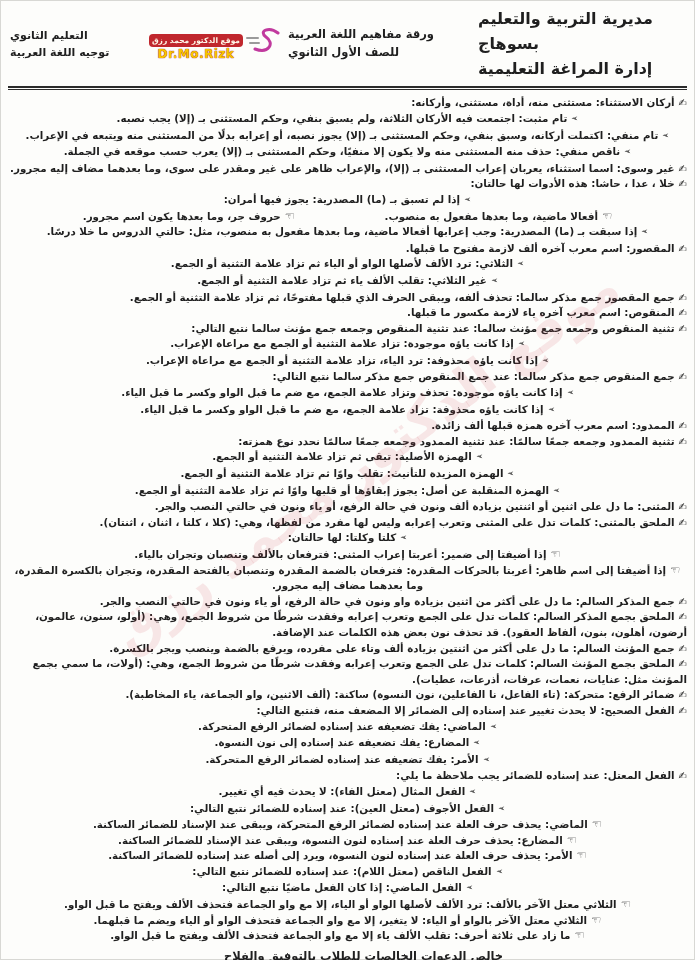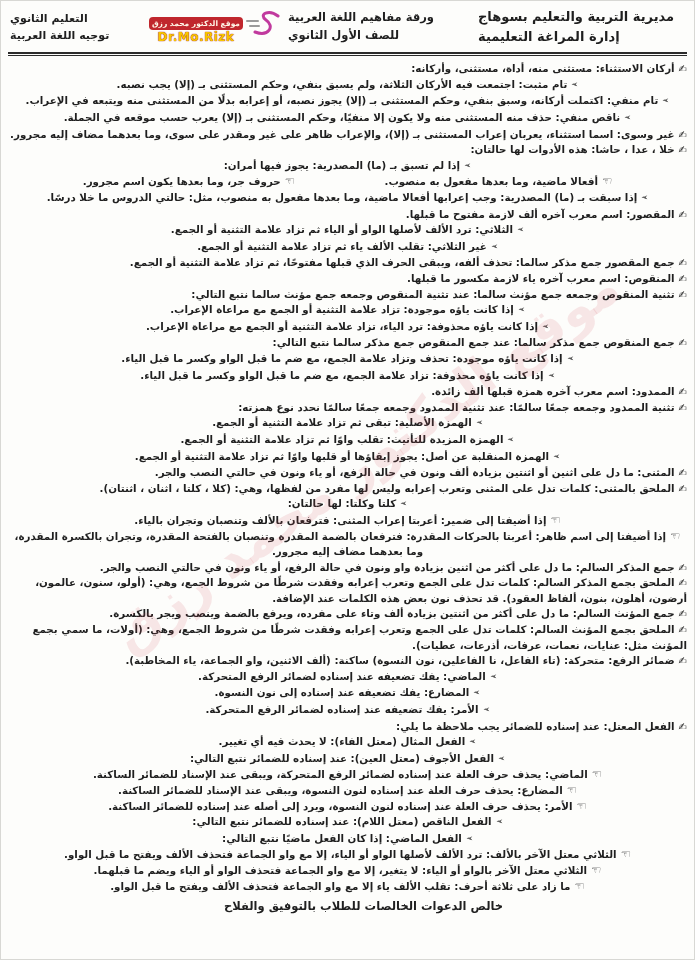--- a/index.html
+++ b/index.html
@@ -14,21 +14,21 @@
     font-family:"DejaVu Sans", sans-serif;
     color:#1f1f1f;
     box-shadow:0 0 0 1px #d8d8d4 inset;
   }
   
   .header {
     display:flex; align-items:center; justify-content:space-between;
     padding:7px 12px 3px 10px;
   }
   .hblock { text-align:left; font-weight:700; line-height:1.55; }
-  .org    { font-size:13px;  width:205px; }
+  .org    { font-size:16px;  width:205px; }
   .title  { font-size:11.5px; width:185px; }
   .superv { font-size:11px;  width:150px; }
   .logo { width:118px; display:flex; align-items:center; gap:2px; }
   .logo-mark { flex:0 0 38px; }
   .logo-text { flex:1; text-align:center; }
   .logo-box {
     background:#c0272d; color:#fff7e8; border-radius:4px;
     font-size:7.5px; font-weight:700; padding:2px 3px; white-space:nowrap;
   }
   .logo-sub {
@@ -130,20 +130,21 @@
       <div class="line l1"><span class="bullet b1">✍</span><span class="txt">المثنى: ما دل على اثنين أو اثنتين بزيادة ألف ونون في حالة الرفع، أو ياء ونون في حالتي النصب والجر.</span></div>
       <div class="line l1"><span class="bullet b1">✍</span><span class="txt">الملحق بالمثنى: كلمات تدل على المثنى وتعرب إعرابه وليس لها مفرد من لفظها، وهي: (كلا ، كلتا ، اثنان ، اثنتان).</span></div>
       <div class="line l2"><span class="bullet b2">➢</span><span class="txt">كلتا وكلتا: لها حالتان:</span></div>
       <div class="line l3"><span class="bullet b3">☜</span><span class="txt">إذا أضيفتا إلى ضمير: أعربتا إعراب المثنى: فترفعان بالألف وتنصبان وتجران بالياء.</span></div>
       <div class="line l3"><span class="bullet b3">☜</span><span class="txt">إذا أضيفتا إلى اسم ظاهر: أعربتا بالحركات المقدرة: فترفعان بالضمة المقدرة وتنصبان بالفتحة المقدرة، وتجران بالكسرة المقدرة، وما بعدهما مضاف إليه مجرور.</span></div>
       <div class="line l1"><span class="bullet b1">✍</span><span class="txt">جمع المذكر السالم: ما دل على أكثر من اثنين بزيادة واو ونون في حالة الرفع، أو ياء ونون في حالتي النصب والجر.</span></div>
       <div class="line l1"><span class="bullet b1">✍</span><span class="txt">الملحق بجمع المذكر السالم: كلمات تدل على الجمع وتعرب إعرابه وفقدت شرطًا من شروط الجمع، وهي: (أولو، سنون، عالمون، أرضون، أهلون، بنون، ألفاظ العقود). قد تحذف نون بعض هذه الكلمات عند الإضافة.</span></div>
       <div class="line l1"><span class="bullet b1">✍</span><span class="txt">جمع المؤنث السالم: ما دل على أكثر من اثنتين بزيادة ألف وتاء على مفرده، ويرفع بالضمة وينصب ويجر بالكسرة.</span></div>
       <div class="line l1"><span class="bullet b1">✍</span><span class="txt">الملحق بجمع المؤنث السالم: كلمات تدل على الجمع وتعرب إعرابه وفقدت شرطًا من شروط الجمع، وهي: (أولات، ما سمي بجمع المؤنث مثل: عنايات، نعمات، عرفات، أذرعات، عطيات).</span></div>
       <div class="line l1"><span class="bullet b1">✍</span><span class="txt">ضمائر الرفع: متحركة: (تاء الفاعل، نا الفاعلين، نون النسوة) ساكنة: (ألف الاثنين، واو الجماعة، ياء المخاطبة).</span></div>
+      <div class="line l1"><span class="bullet b1">✍</span><span class="txt">الفعل الصحيح: لا يحدث تغيير عند إسناده إلى الضمائر إلا المضعف منه، فنتبع التالي:</span></div>
       <div class="line l2"><span class="bullet b2">➢</span><span class="txt">الماضي: يفك تضعيفه عند إسناده لضمائر الرفع المتحركة.</span></div>
       <div class="line l2"><span class="bullet b2">➢</span><span class="txt">المضارع: يفك تضعيفه عند إسناده إلى نون النسوة.</span></div>
       <div class="line l2"><span class="bullet b2">➢</span><span class="txt">الأمر: يفك تضعيفه عند إسناده لضمائر الرفع المتحركة.</span></div>
       <div class="line l1"><span class="bullet b1">✍</span><span class="txt">الفعل المعتل: عند إسناده للضمائر يجب ملاحظة ما يلي:</span></div>
       <div class="line l2"><span class="bullet b2">➢</span><span class="txt">الفعل المثال (معتل الفاء): لا يحدث فيه أي تغيير.</span></div>
       <div class="line l2"><span class="bullet b2">➢</span><span class="txt">الفعل الأجوف (معتل العين): عند إسناده للضمائر نتبع التالي:</span></div>
       <div class="line l3"><span class="bullet b3">☜</span><span class="txt">الماضي: يحذف حرف العلة عند إسناده لضمائر الرفع المتحركة، ويبقى عند الإسناد للضمائر الساكنة.</span></div>
       <div class="line l3"><span class="bullet b3">☜</span><span class="txt">المضارع: يحذف حرف العلة عند إسناده لنون النسوة، ويبقى عند الإسناد للضمائر الساكنة.</span></div>
       <div class="line l3"><span class="bullet b3">☜</span><span class="txt">الأمر: يحذف حرف العلة عند إسناده لنون النسوة، ويرد إلى أصله عند إسناده للضمائر الساكنة.</span></div>
       <div class="line l2"><span class="bullet b2">➢</span><span class="txt">الفعل الناقص (معتل اللام): عند إسناده للضمائر نتبع التالي:</span></div>

